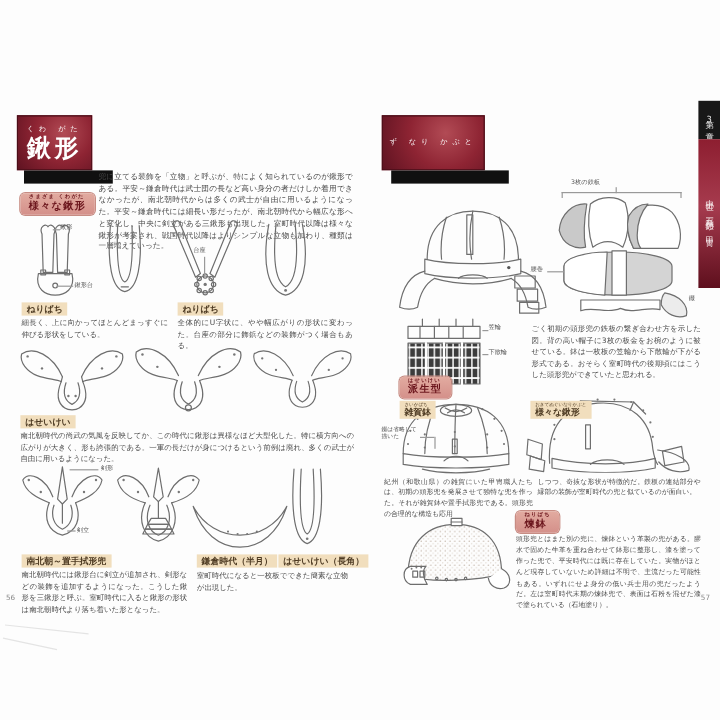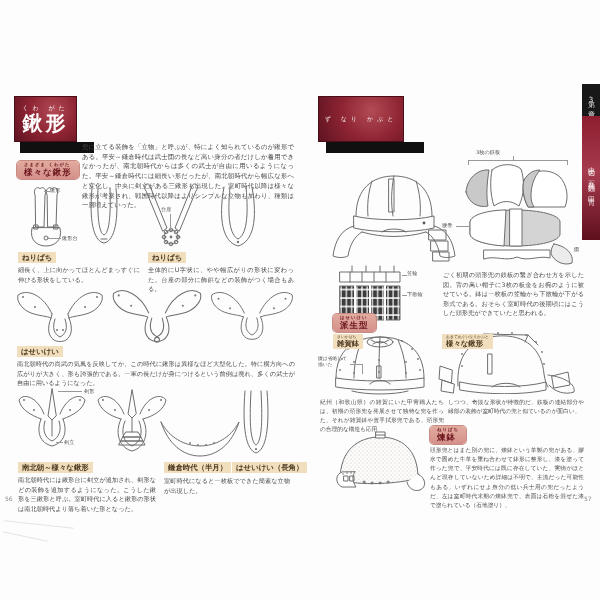--- a/index.html
+++ b/index.html
@@ -176,21 +176,21 @@
     <circle cx="48" cy="29" r="0.9" style="fill:#777;stroke:none"></circle>
       <circle cx="56" cy="27" r="0.9" style="fill:#777;stroke:none"></circle>
   </svg>
 
   <svg class="a illus" style="left:238px;top:388px" width="36" height="70" viewBox="0 0 36 70">
     <path d="M7,3 C4,40 8,62 18,65 C28,62 32,40 29,3"></path>
     <path d="M13,3 C11,38 13,54 18,57 C23,54 25,38 23,3"></path>
     <circle cx="18" cy="61" r="1.1" style="fill:#777;stroke:none"></circle>
   </svg>
 
-  <div class="a badge-tan" style="left:18px;top:462px">南北朝～様々な鍬形</div>
+  <div class="a badge-tan" style="left:18px;top:462px">南北朝～置手拭形兜</div>
   <div class="a cap" style="left:18px;top:475px;width:138px">南北朝時代には鍬形台に剣立が追加され、剣形などの装飾を追加するようになった。こうした鍬形を三鍬形と呼ぶ。室町時代に入ると鍬形の形状は南北朝時代より落ち着いた形となった。</div>
   <div class="a badge-tan" style="left:164px;top:462px">鎌倉時代（半月）</div>
   <div class="a badge-tan" style="left:232px;top:462px">はせいけい（長角）</div>
   <div class="a cap" style="left:164px;top:476px;width:126px">室町時代になると一枚板でできた簡素な立物が出現した。</div>
 
   <div class="a pgnum" style="left:5px;top:495px">56</div>
 
   <div class="a title-block" style="left:318px;top:96px;width:86px;height:46px">
     <div class="title-furi">ず なり かぶと</div>
   </div>

